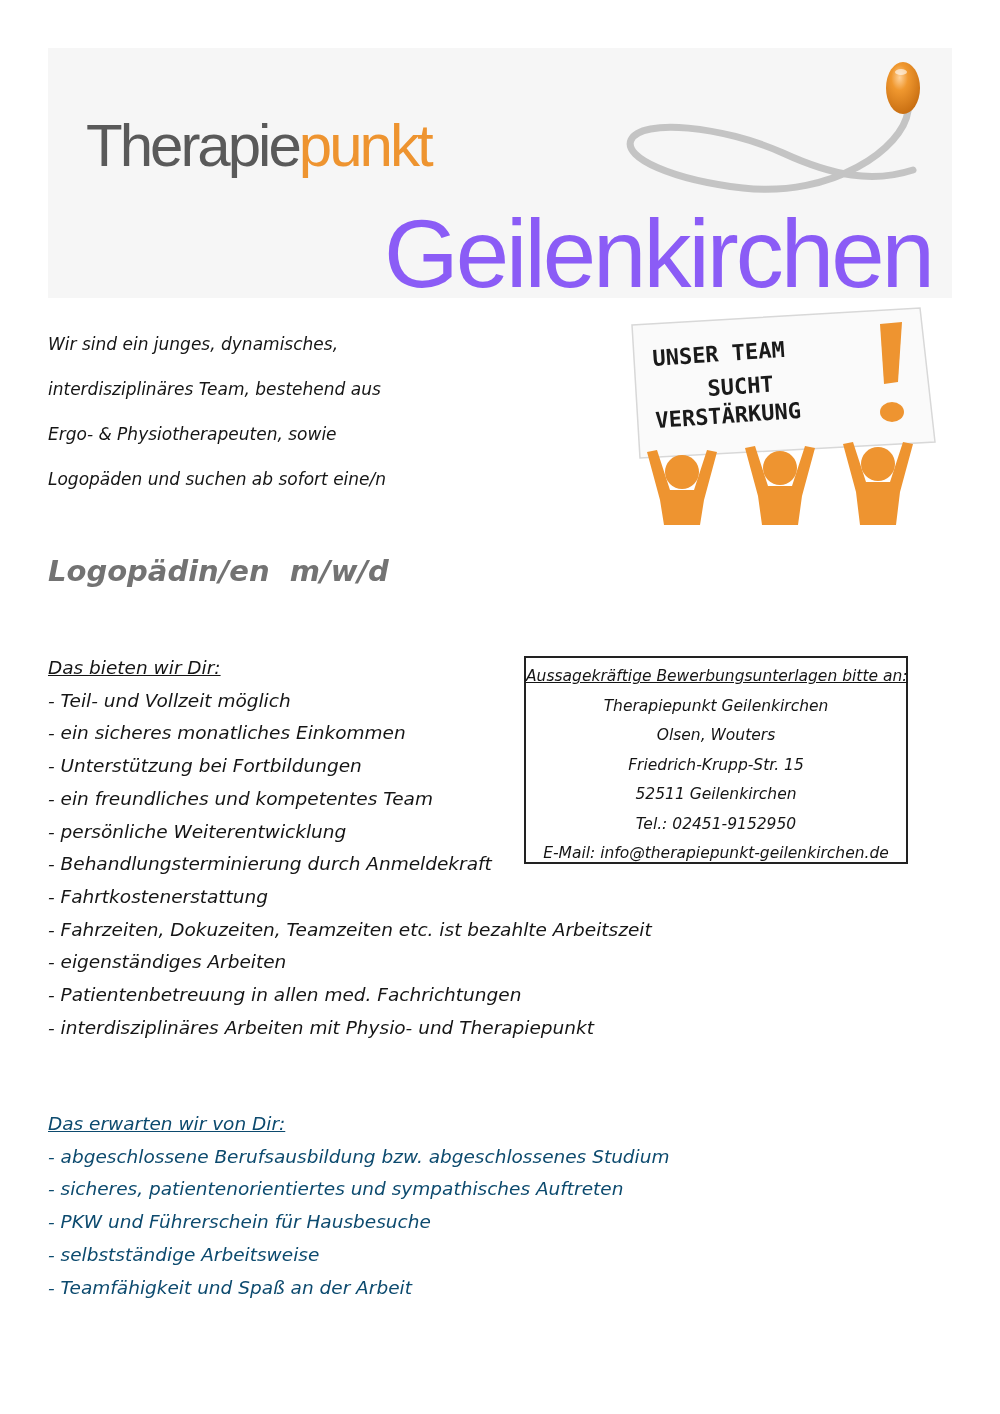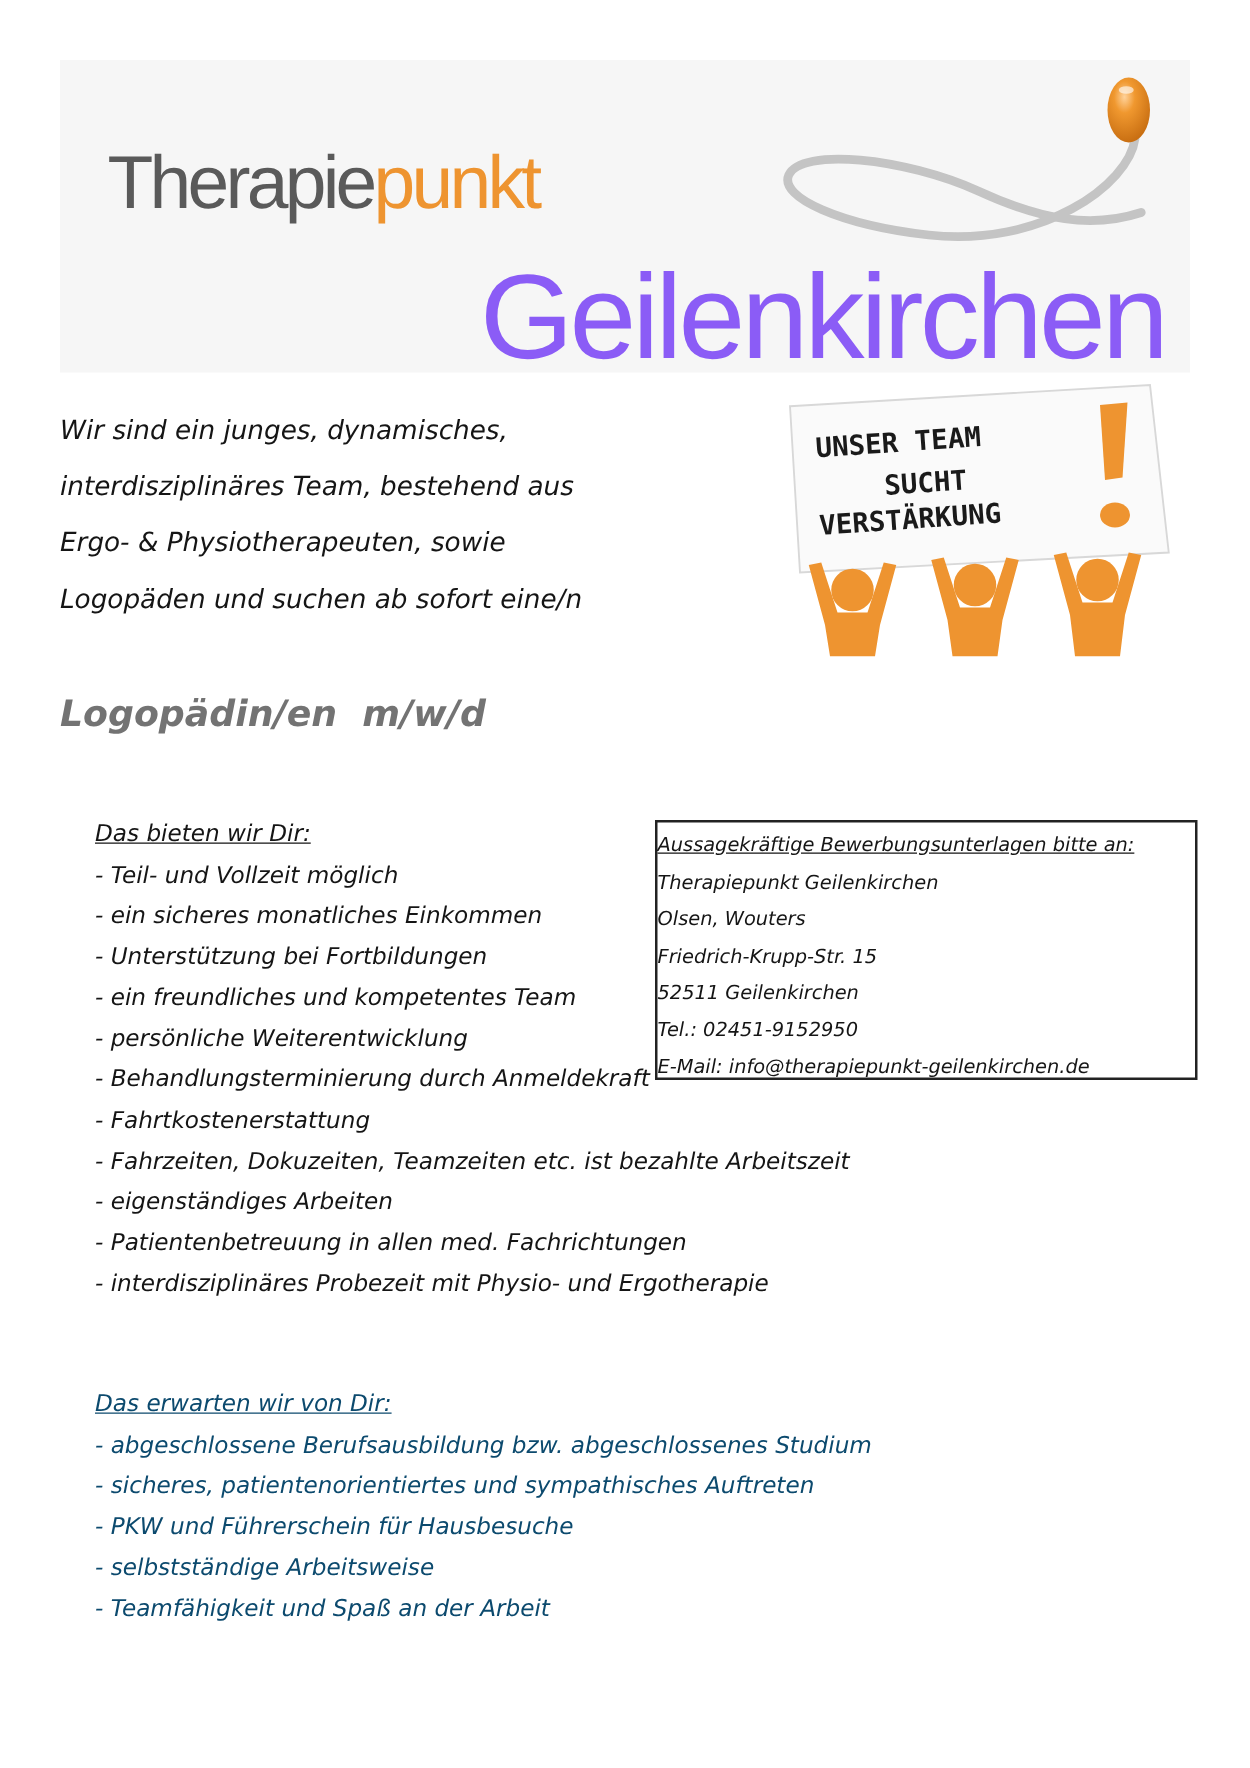--- a/index.html
+++ b/index.html
@@ -7,38 +7,38 @@
          font-family:"DejaVu Sans", sans-serif; color:#111; }
   .logo-panel { position:absolute; left:48px; top:48px; width:904px; height:250px;
                 background:#f6f6f6; }
   .logo-line1 { position:absolute; left:38px; top:68px; font-family:"Liberation Sans", sans-serif;
                 font-size:60px; line-height:1; letter-spacing:-3px; color:#5a5a5a; }
   .logo-line1 .accent { color:#ee9430; }
   .logo-line2 { position:absolute; left:336px; top:158px; font-family:Liberation Sans, sans-serif;
                 font-size:96px; line-height:1; letter-spacing:-3px; color:#8b5cf6; }
   .logo-swoosh { position:absolute; left:535px; top:0; width:360px; height:180px; }
 
-  .intro { position:absolute; left:48px; top:322px; font-size:21px; line-height:45px;
+  .intro { position:absolute; left:48px; top:322px; font-size:17px; line-height:45px;
            font-family:"DejaVu Sans", sans-serif; font-style:italic; color:#151515; }
   .intro div { white-space:nowrap; }
 
   .position-title { position:absolute; left:48px; top:554px; font-size:29px; font-weight:bold;
                     font-style:italic; white-space:pre; color:#737373; }
 
   .sign { position:absolute; left:620px; top:300px; width:330px; height:230px; }
 
   .offer { position:absolute; left:48px; top:652px; font-size:18.5px; line-height:32.7px;
            font-style:italic; color:#151515; }
   .offer .heading, .expect .heading { text-decoration:underline; }
-  .offer div, .expect div { white-space:nowrap;margin-left:28px; }
+  .offer div, .expect div { white-space:nowrap; }
   .expect { position:absolute; left:48px; top:1108px; font-size:18.5px; line-height:32.7px;
             font-style:italic; color:#0c4a6e; }
 
-  .contact-box { position:absolute; left:524px; top:656px; width:434px; height:208px;
-                 border:2px solid #222; box-sizing:border-box; text-align:left;
+  .contact-box { position:absolute; left:524px; top:656px; width:384px; height:208px;
+                 border:2px solid #222; box-sizing:border-box; text-align:center;
                  font-size:15.5px; line-height:29.5px; font-style:italic; color:#151515;
                  padding-top:4px; }
   .contact-box .heading { text-decoration:underline; }
   .contact-box div { white-space:nowrap; }
 </style>
 </head>
 <body>
 
 <div class="logo-panel">
   <svg class="logo-swoosh" viewBox="0 0 360 180">
@@ -100,21 +100,21 @@
   <div>- Teil- und Vollzeit möglich</div>
   <div>- ein sicheres monatliches Einkommen</div>
   <div>- Unterstützung bei Fortbildungen</div>
   <div>- ein freundliches und kompetentes Team</div>
   <div>- persönliche Weiterentwicklung</div>
   <div>- Behandlungsterminierung durch Anmeldekraft</div>
   <div>- Fahrtkostenerstattung</div>
   <div>- Fahrzeiten, Dokuzeiten, Teamzeiten etc. ist bezahlte Arbeitszeit</div>
   <div>- eigenständiges Arbeiten</div>
   <div>- Patientenbetreuung in allen med. Fachrichtungen</div>
-  <div>- interdisziplinäres Probezeit mit Physio- und Ergotherapie</div>
+  <div>- interdisziplinäres Arbeiten mit Physio- und Therapiepunkt</div>
 </div>
 
 <div class="contact-box">
   <div class="heading">Aussagekräftige Bewerbungsunterlagen bitte an:</div>
   <div>Therapiepunkt Geilenkirchen</div>
   <div>Olsen, Wouters</div>
   <div>Friedrich-Krupp-Str. 15</div>
   <div>52511 Geilenkirchen</div>
   <div>Tel.: 02451-9152950</div>
   <div>E-Mail: info@therapiepunkt-geilenkirchen.de</div>

